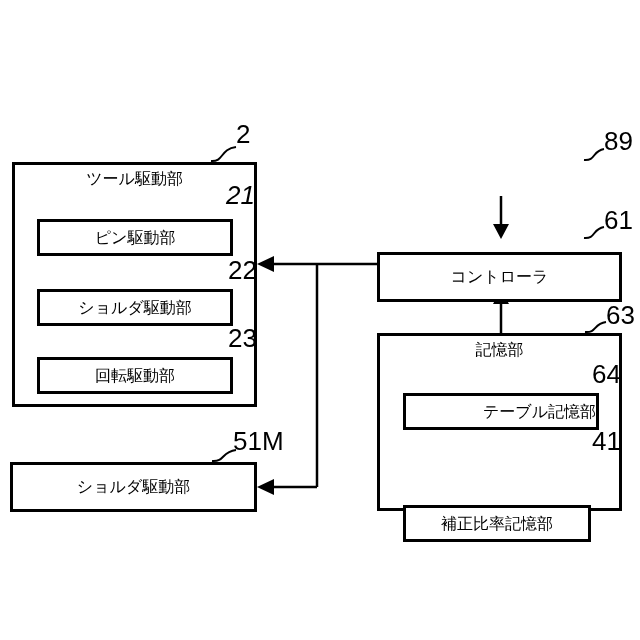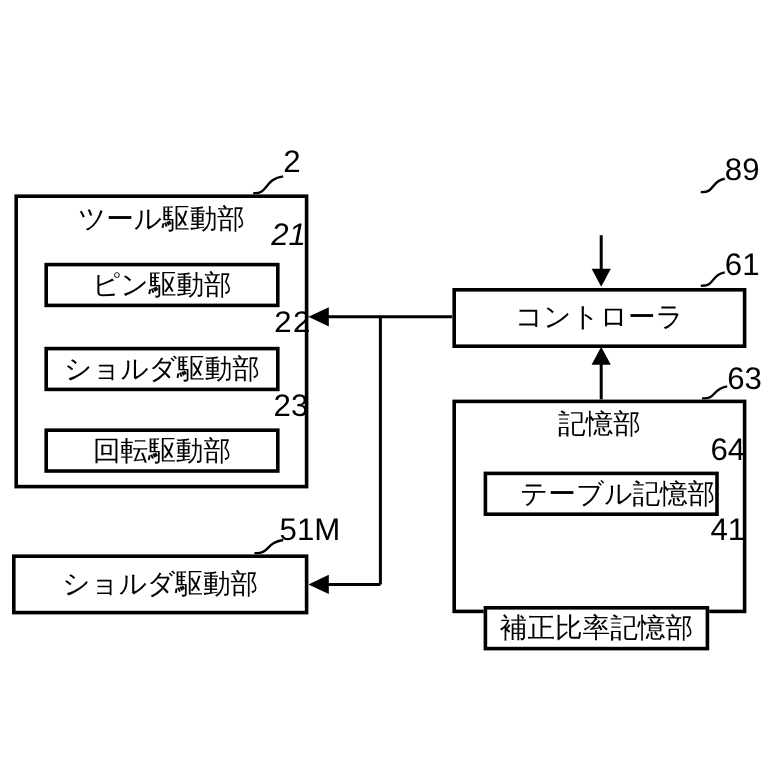--- a/index.html
+++ b/index.html
@@ -33,21 +33,21 @@
     display: flex;
     align-items: center;
     justify-content: center;
   }
   .box.group {
     
     align-items: flex-start;
     background: #ffffff;
   }
   .jp-label {
-    font-size: 23px;
+    font-size: 16px;
     line-height: 1.2;
     white-space: nowrap;
     letter-spacing: 0px;
   }
   .group-title {
     width: 100%;
     text-align: center;
     padding-top: 4px;
   }
   .ref-num {
@@ -57,28 +57,28 @@
     line-height: 1;
     white-space: nowrap;
   }
   
   .box-tool-drive        { left: 12px;  top: 162px; width: 245px; height: 245px; }
   .box-pin-drive         { left: 37px;  top: 219px; width: 196px; height: 37px; }
   .box-shoulder-drive    { left: 37px;  top: 289px; width: 196px; height: 37px; }
   .box-rotation-drive    { left: 37px;  top: 357px; width: 196px; height: 37px; }
   .box-robot-drive       { left: 10px;  top: 462px; width: 247px; height: 50px; }
   .box-input-unit        { left: 377px; top: 161px; width: 245px; height: 35px; }
-  .box-controller        { left: 377px; top: 240px; width: 245px; height: 50px; }
+  .box-controller        { left: 377px; top: 252px; width: 245px; height: 50px; }
   .box-storage           { left: 377px; top: 333px; width: 245px; height: 178px; }
   .box-table-storage     { left: 403px; top: 393px; width: 196px; height: 37px; justify-content: flex-end; }
   .box-correction-storage{ left: 403px; top: 461px; width: 188px; height: 37px; margin-top: 44px; }
   
   .ref-2   { left: 236px; top: 121px; }
   .ref-21  { left: 226px; top: 182px; font-style: italic; }
-  .ref-22  { left: 228px; top: 257px; font-family: Liberation Mono, monospace; }
+  .ref-22  { left: 228px; top: 257px; }
   .ref-23  { left: 228px; top: 325px; }
   .ref-51m { left: 233px; top: 428px; }
   .ref-62  { left: 604px; top: 128px; }
   .ref-61  { left: 604px; top: 207px; }
   .ref-63  { left: 606px; top: 302px; }
   .ref-64  { left: 592px; top: 361px; }
   .ref-65  { left: 592px; top: 428px; }
   .stroke {
     stroke: #000000;
     stroke-width: 2.5;

